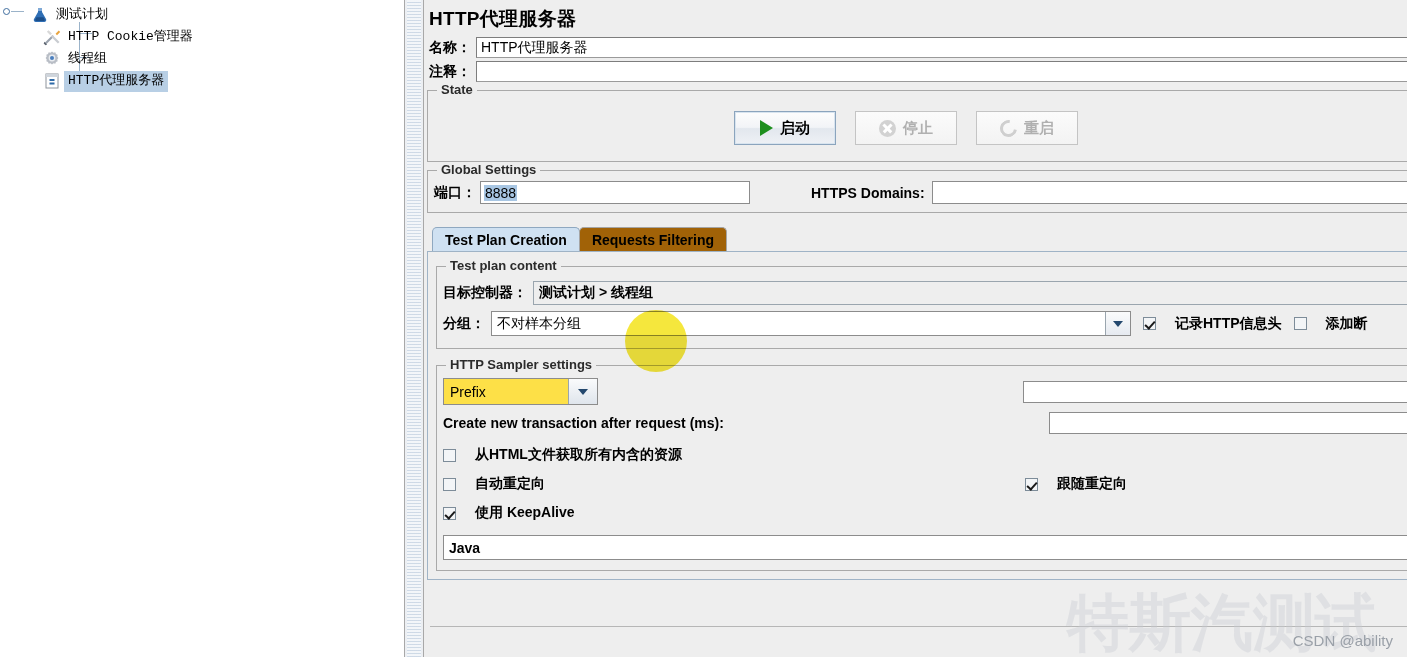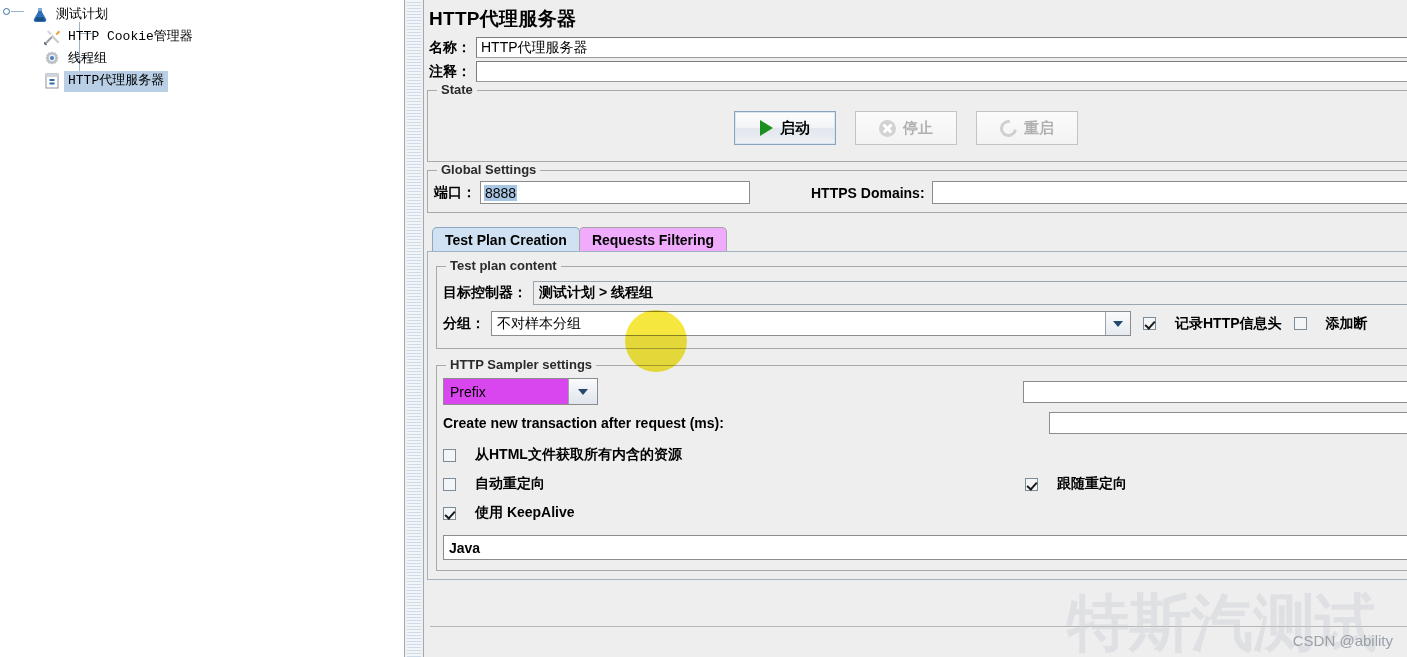--- a/index.html
+++ b/index.html
@@ -120,21 +120,21 @@
     flex:1 1 auto;height:23px;background:#fff;border:1px solid #8c8c8c;
     box-sizing:border-box;margin-left:7px;margin-right:-22px;
   }
 
   
   .tabstrip{display:flex;align-items:flex-end;margin:14px 0 0 8px;height:25px;}
   .tab{
     height:25px;padding:0 12px;display:flex;align-items:center;
     font-size:14px;font-weight:bold;
     border:1px solid #a5a5a5;border-bottom:none;
-    border-radius:5px 5px 0 0;background:#f0abfc;margin-right:-1px;
+    border-radius:5px 5px 0 0;background:#a16207;margin-right:-1px;
     box-sizing:border-box;
   }
   .tab.active{background:#cfe1f2;border-color:#8fa8c0;}
   .tabpanel{
     border:1px solid #9fb3c6;background:#eeeeee;margin:0 3px 0 3px;
     box-sizing:border-box;padding:10px 8px 8px 8px;position:relative;top:-1px;
   }
 
   .tpc-row{display:flex;align-items:center;margin-bottom:6px;}
   .tpc-row .cap2{font-weight:bold;font-size:14px;white-space:nowrap;margin-right:6px;}
@@ -161,21 +161,21 @@
     box-sizing:border-box;position:relative;
   }
   .box.on:after{
     content:"";position:absolute;left:3px;top:1px;width:4px;height:8px;
     border:solid #1a1a1a;border-width:0 2px 2px 0;transform:rotate(42deg);
   }
 
   
   .ss-line{display:flex;align-items:center;margin-bottom:7px;}
   .prefix-combo{
-    width:155px;height:27px;flex:0 0 155px;background:#d946ef;border:1px solid #8c8c8c;
+    width:155px;height:27px;flex:0 0 155px;background:#fde047;border:1px solid #8c8c8c;
     box-sizing:border-box;display:flex;align-items:center;font-size:14px;
   }
   .prefix-combo .cv{flex:1 1 auto;padding:0 6px;}
   .prefix-combo .arrowbtn{
     width:28px;flex:0 0 28px;height:100%;display:flex;align-items:center;justify-content:center;
     background:linear-gradient(180deg,#fafbfc 0%,#dfe5ec 100%);border-left:1px solid #9aa5ae;
   }
   .wide-in{
     flex:1 1 auto;height:22px;background:#fff;border:1px solid #8c8c8c;
     box-sizing:border-box;margin-left:0;margin-right:-22px;

